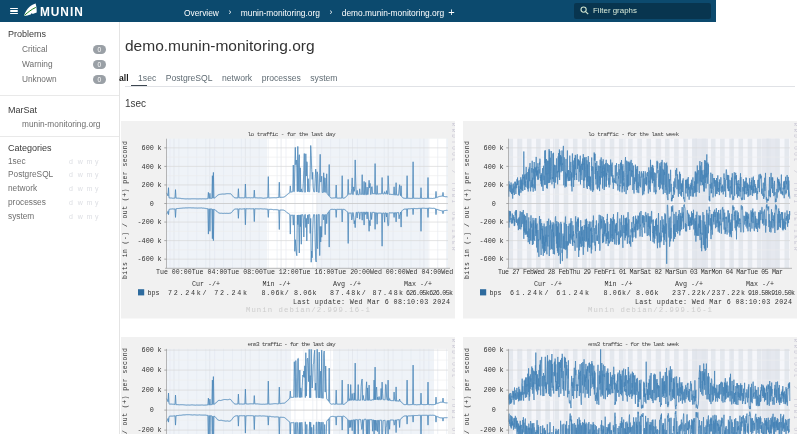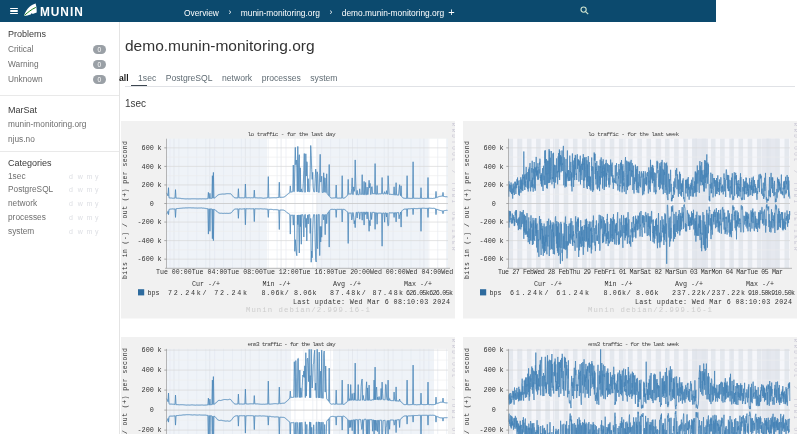--- a/index.html
+++ b/index.html
@@ -9,21 +9,21 @@
 .logo{position:absolute;left:40px;top:4.6px;color:#fff;font-weight:bold;
   font-size:12.5px;letter-spacing:1px;transform:scaleX(.95);transform-origin:left}
 .crumb{position:absolute;left:184px;top:5.5px;color:#fff;font-size:8.4px;white-space:nowrap}
 .crumb .sep{margin:0 9.5px;font-size:8.5px;position:relative;top:-0.5px}
 .search{position:absolute;left:573.5px;top:2.8px;width:137.5px;height:16.2px;
   background:rgba(0,0,0,.28);border-radius:2px;color:#d8ead8;font-size:7.9px;line-height:16.4px}
 .search span{margin-left:19.5px}
 .sbar{position:absolute;left:0;top:21.5px;width:119.5px;height:412.5px;background:#fff;
   border-right:1px solid #e4e4e4}
 .shead{font-size:9px;font-weight:normal;color:#3a3a3a;padding:0 0 0 8px}
-.sitem{font-size:8.3px;color:#6e6e6e;padding-left:8px;position:relative;height:15px;line-height:15px}
+.sitem{font-size:8.3px;color:#6e6e6e;padding-left:22px;position:relative;height:15px;line-height:15px}
 .citem{font-size:8.3px;color:#6e6e6e;padding-left:8px;position:relative;height:13.9px;line-height:13.9px}
 .badge{position:absolute;right:13px;top:2.8px;width:12.5px;height:9.5px;background:#9aa0a6;
   border-radius:5px;color:#fff;font-size:6.5px;text-align:center;line-height:9.5px}
 .dwmy{position:absolute;left:69px;top:0;color:#dcdee3;font-size:7px;letter-spacing:0;}
 .dwmy span{display:inline-block;width:8.7px}
 .hr{border-top:1px solid #e9e9e9;margin:8px 0 6px 0}
 .hr2{border-top:1px solid #e9e9e9;margin:4px 0 6px 0}
 .h1{position:absolute;left:125px;top:37px;font-size:15.5px;color:#333;}
 .tabs{position:absolute;left:119px;top:72.5px;font-size:8.6px;color:#5f6b73;white-space:nowrap}
 .tabs span{margin-right:9.5px}
@@ -39,20 +39,21 @@
       <div></div>
       <div></div>
       <div></div>
     </div>
  <svg style="position:absolute;left:23px;top:3.2px" width="15" height="14" viewBox="0 0 15 14">
    <path d="M1 12.8 C2.5 7.5 6.5 2.6 11.3 0.9 C12.2 0.6 12.6 0.6 12.6 0.6 C13.5 3.5 13.8 6.8 13.7 9.6 L9.6 10.9 L8.9 9.9 L7.6 11.4 C5.2 12.4 3 12.9 1 12.8 Z" fill="#fff"></path>
    <path d="M1.6 12.2 C5 9.2 8.5 6.4 12.8 4.4" stroke="#1f811f" stroke-width="1" fill="none"></path>
  </svg>
  <div class="logo">MUNIN</div>
  <div class="crumb">Overview<span class="sep">›</span>munin-monitoring.org<span class="sep">›</span>demo.munin-monitoring.org<span style="font-size:11px;margin-left:4px;position:relative;top:0.5px">+</span></div>
+ <div class="search"><span>Filter graphs</span></div>
  <svg style="position:absolute;left:579.5px;top:6px" width="9" height="9" viewBox="0 0 9 9">
   <circle cx="3.6" cy="3.6" r="2.6" fill="none" stroke="#cfe3cf" stroke-width="1.1"></circle>
   <line x1="5.6" y1="5.6" x2="8.2" y2="8.2" stroke="#cfe3cf" stroke-width="1.2"></line>
  </svg>
  <svg style="position:absolute;left:721px;top:4.6px" width="11.5" height="11.5" viewBox="0 0 13 13">
   <circle cx="5.5" cy="5.5" r="4.9" fill="none" stroke="#fff" stroke-width="1.4"></circle>
   <path d="M5.5 2.8 L5.5 5.8 L7.4 6.7" fill="none" stroke="#fff" stroke-width="1"></path>
  </svg>
  <svg style="position:absolute;left:745.5px;top:4.3px" width="6" height="14" viewBox="0 0 7 14">
   <g fill="#fff">
@@ -80,21 +81,20 @@
  <div class="shead">Problems</div>
  <div style="height:3px"></div>
  <div class="sitem">Critical<span class="badge">0</span></div>
  <div class="sitem">Warning<span class="badge">0</span></div>
  <div class="sitem">Unknown<span class="badge">0</span></div>
  <div class="hr"></div>
  <div style="height:2.5px"></div>
  <div class="shead">MarSat</div>
  <div style="height:2px"></div>
  <div class="sitem">munin-monitoring.org</div>
- <div class="sitem">njus.no</div>
  <div class="hr2"></div>
  <div class="shead">Categories</div>
  <div style="height:2px"></div>
  <div class="citem">1sec<span class="dwmy"><span>d</span><span>w</span><span>m</span><span>y</span></span></div>
  <div class="citem">PostgreSQL<span class="dwmy"><span>d</span><span>w</span><span>m</span><span>y</span></span></div>
  <div class="citem">network<span class="dwmy"><span>d</span><span>w</span><span>m</span><span>y</span></span></div>
  <div class="citem">processes<span class="dwmy"><span>d</span><span>w</span><span>m</span><span>y</span></span></div>
  <div class="citem">system<span class="dwmy"><span>d</span><span>w</span><span>m</span><span>y</span></span></div>
 </div>
 <div class="h1">demo.munin-monitoring.org</div>

